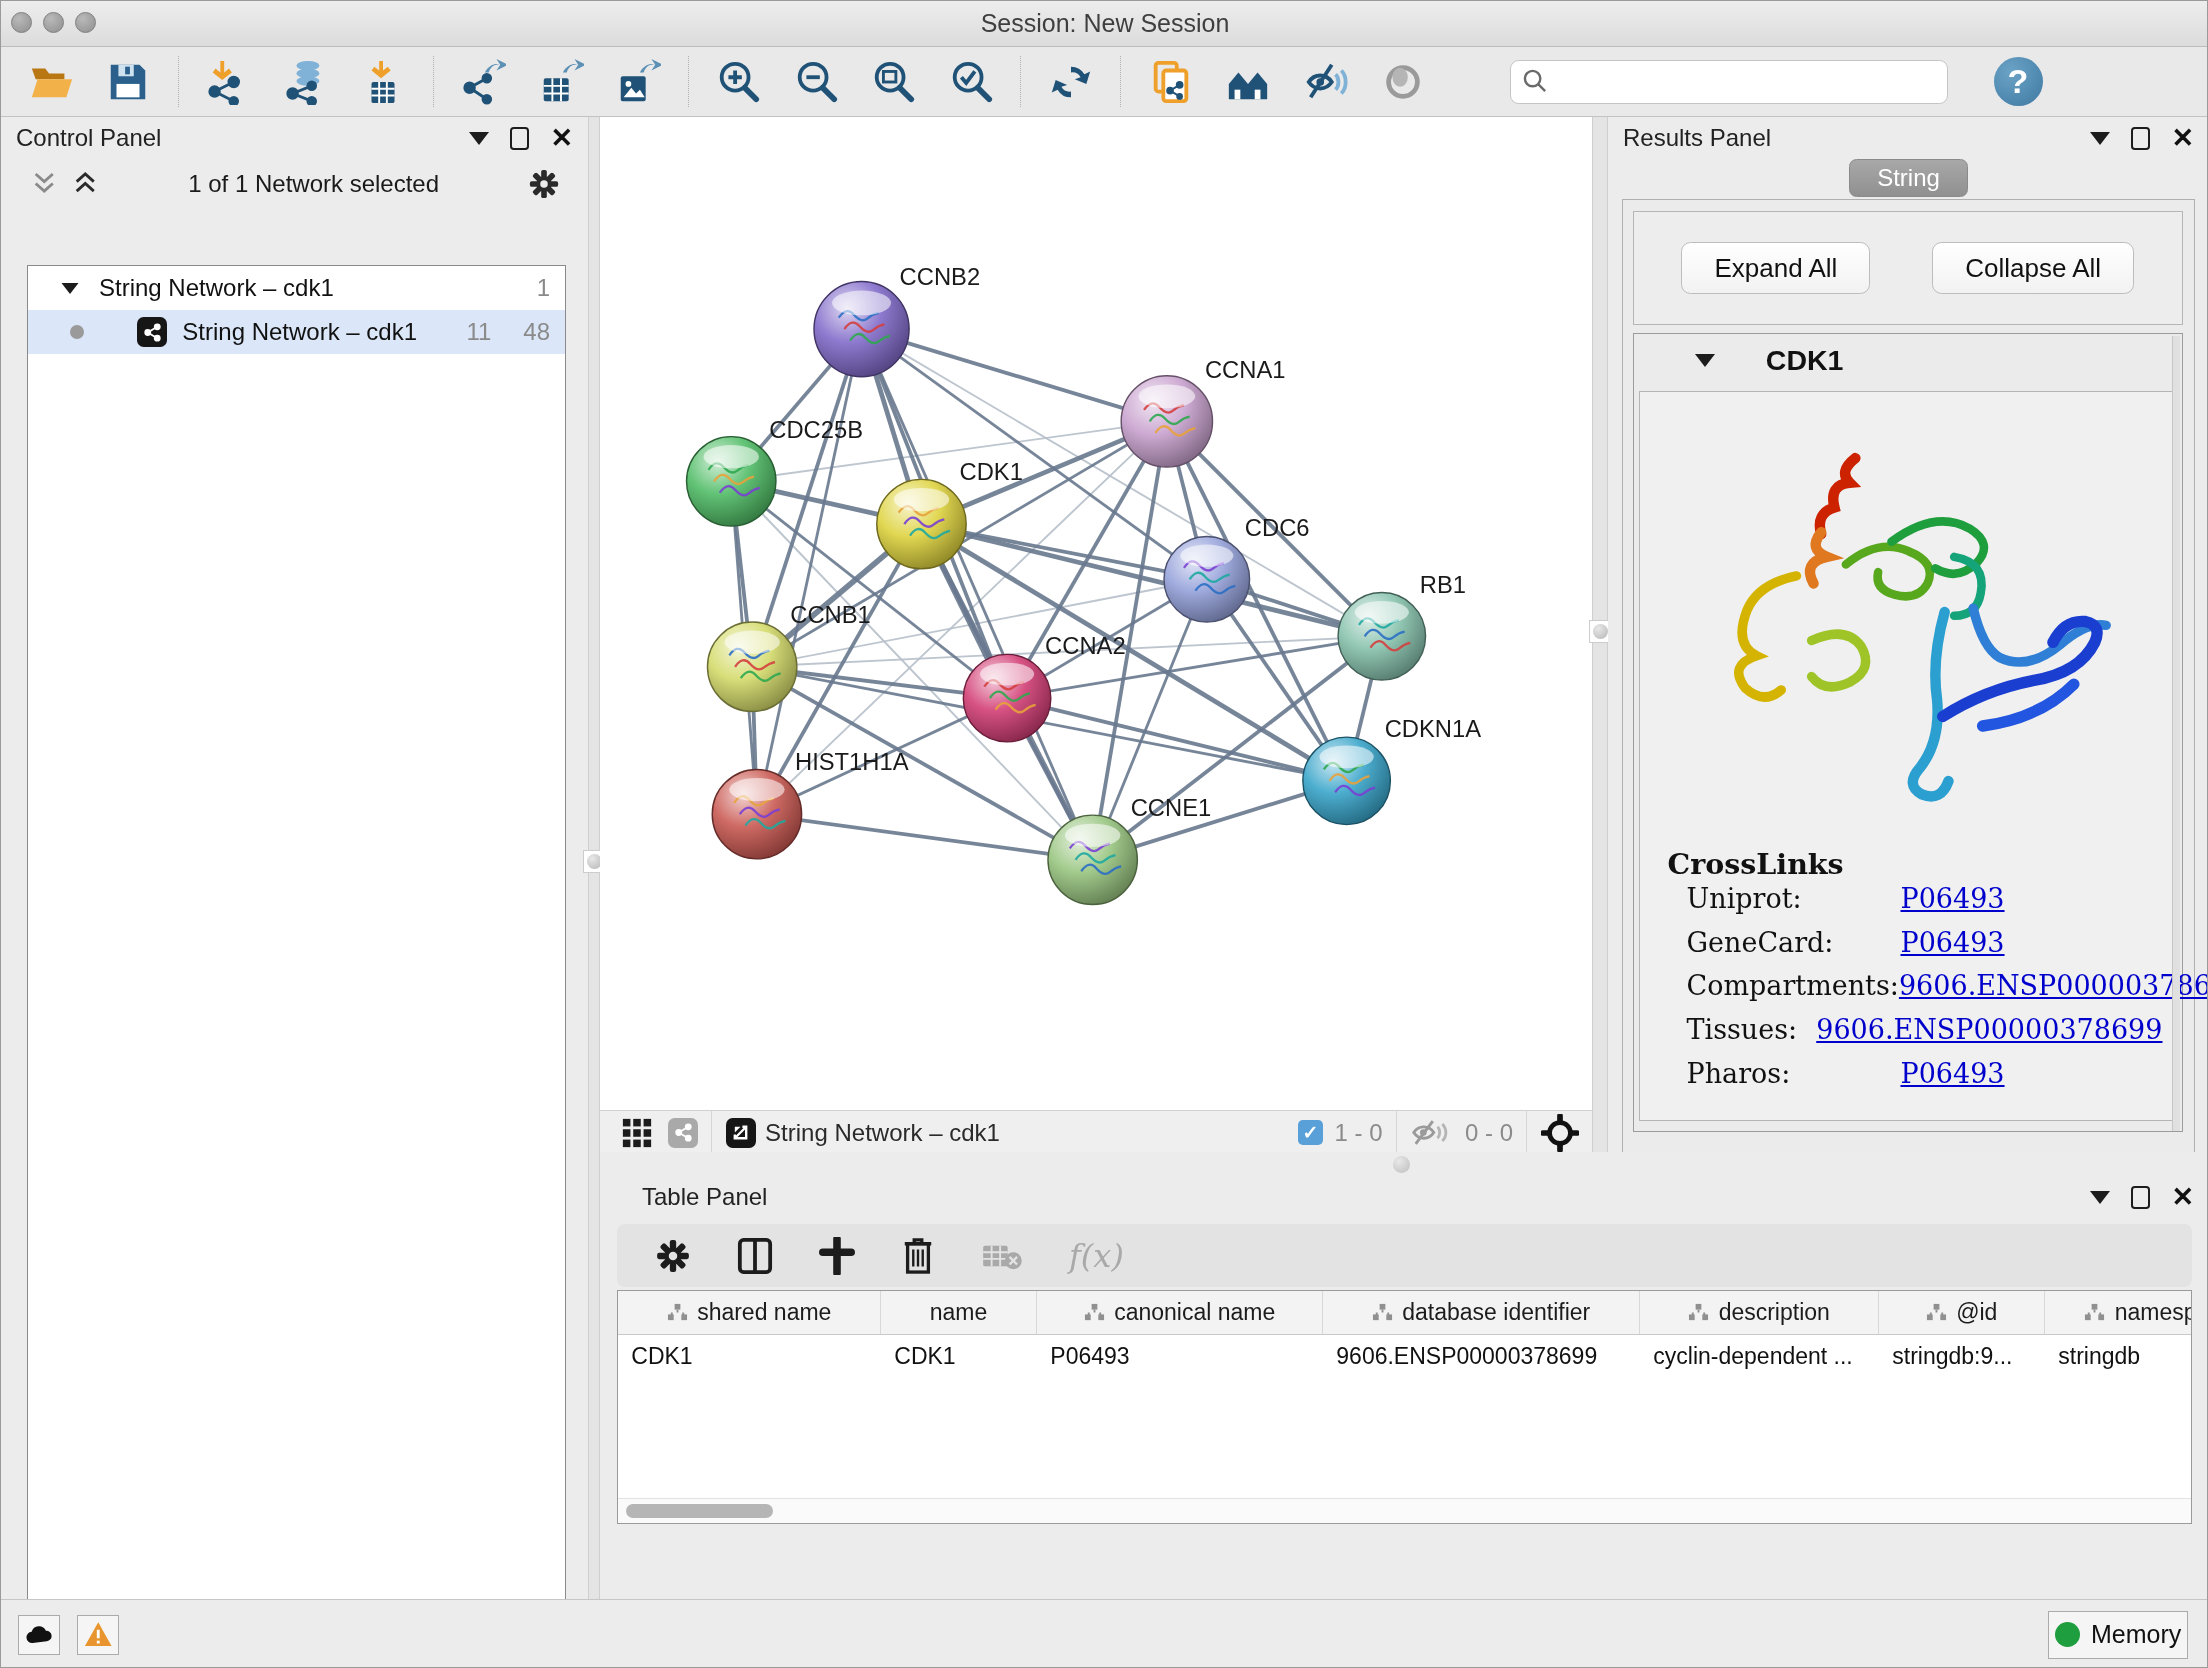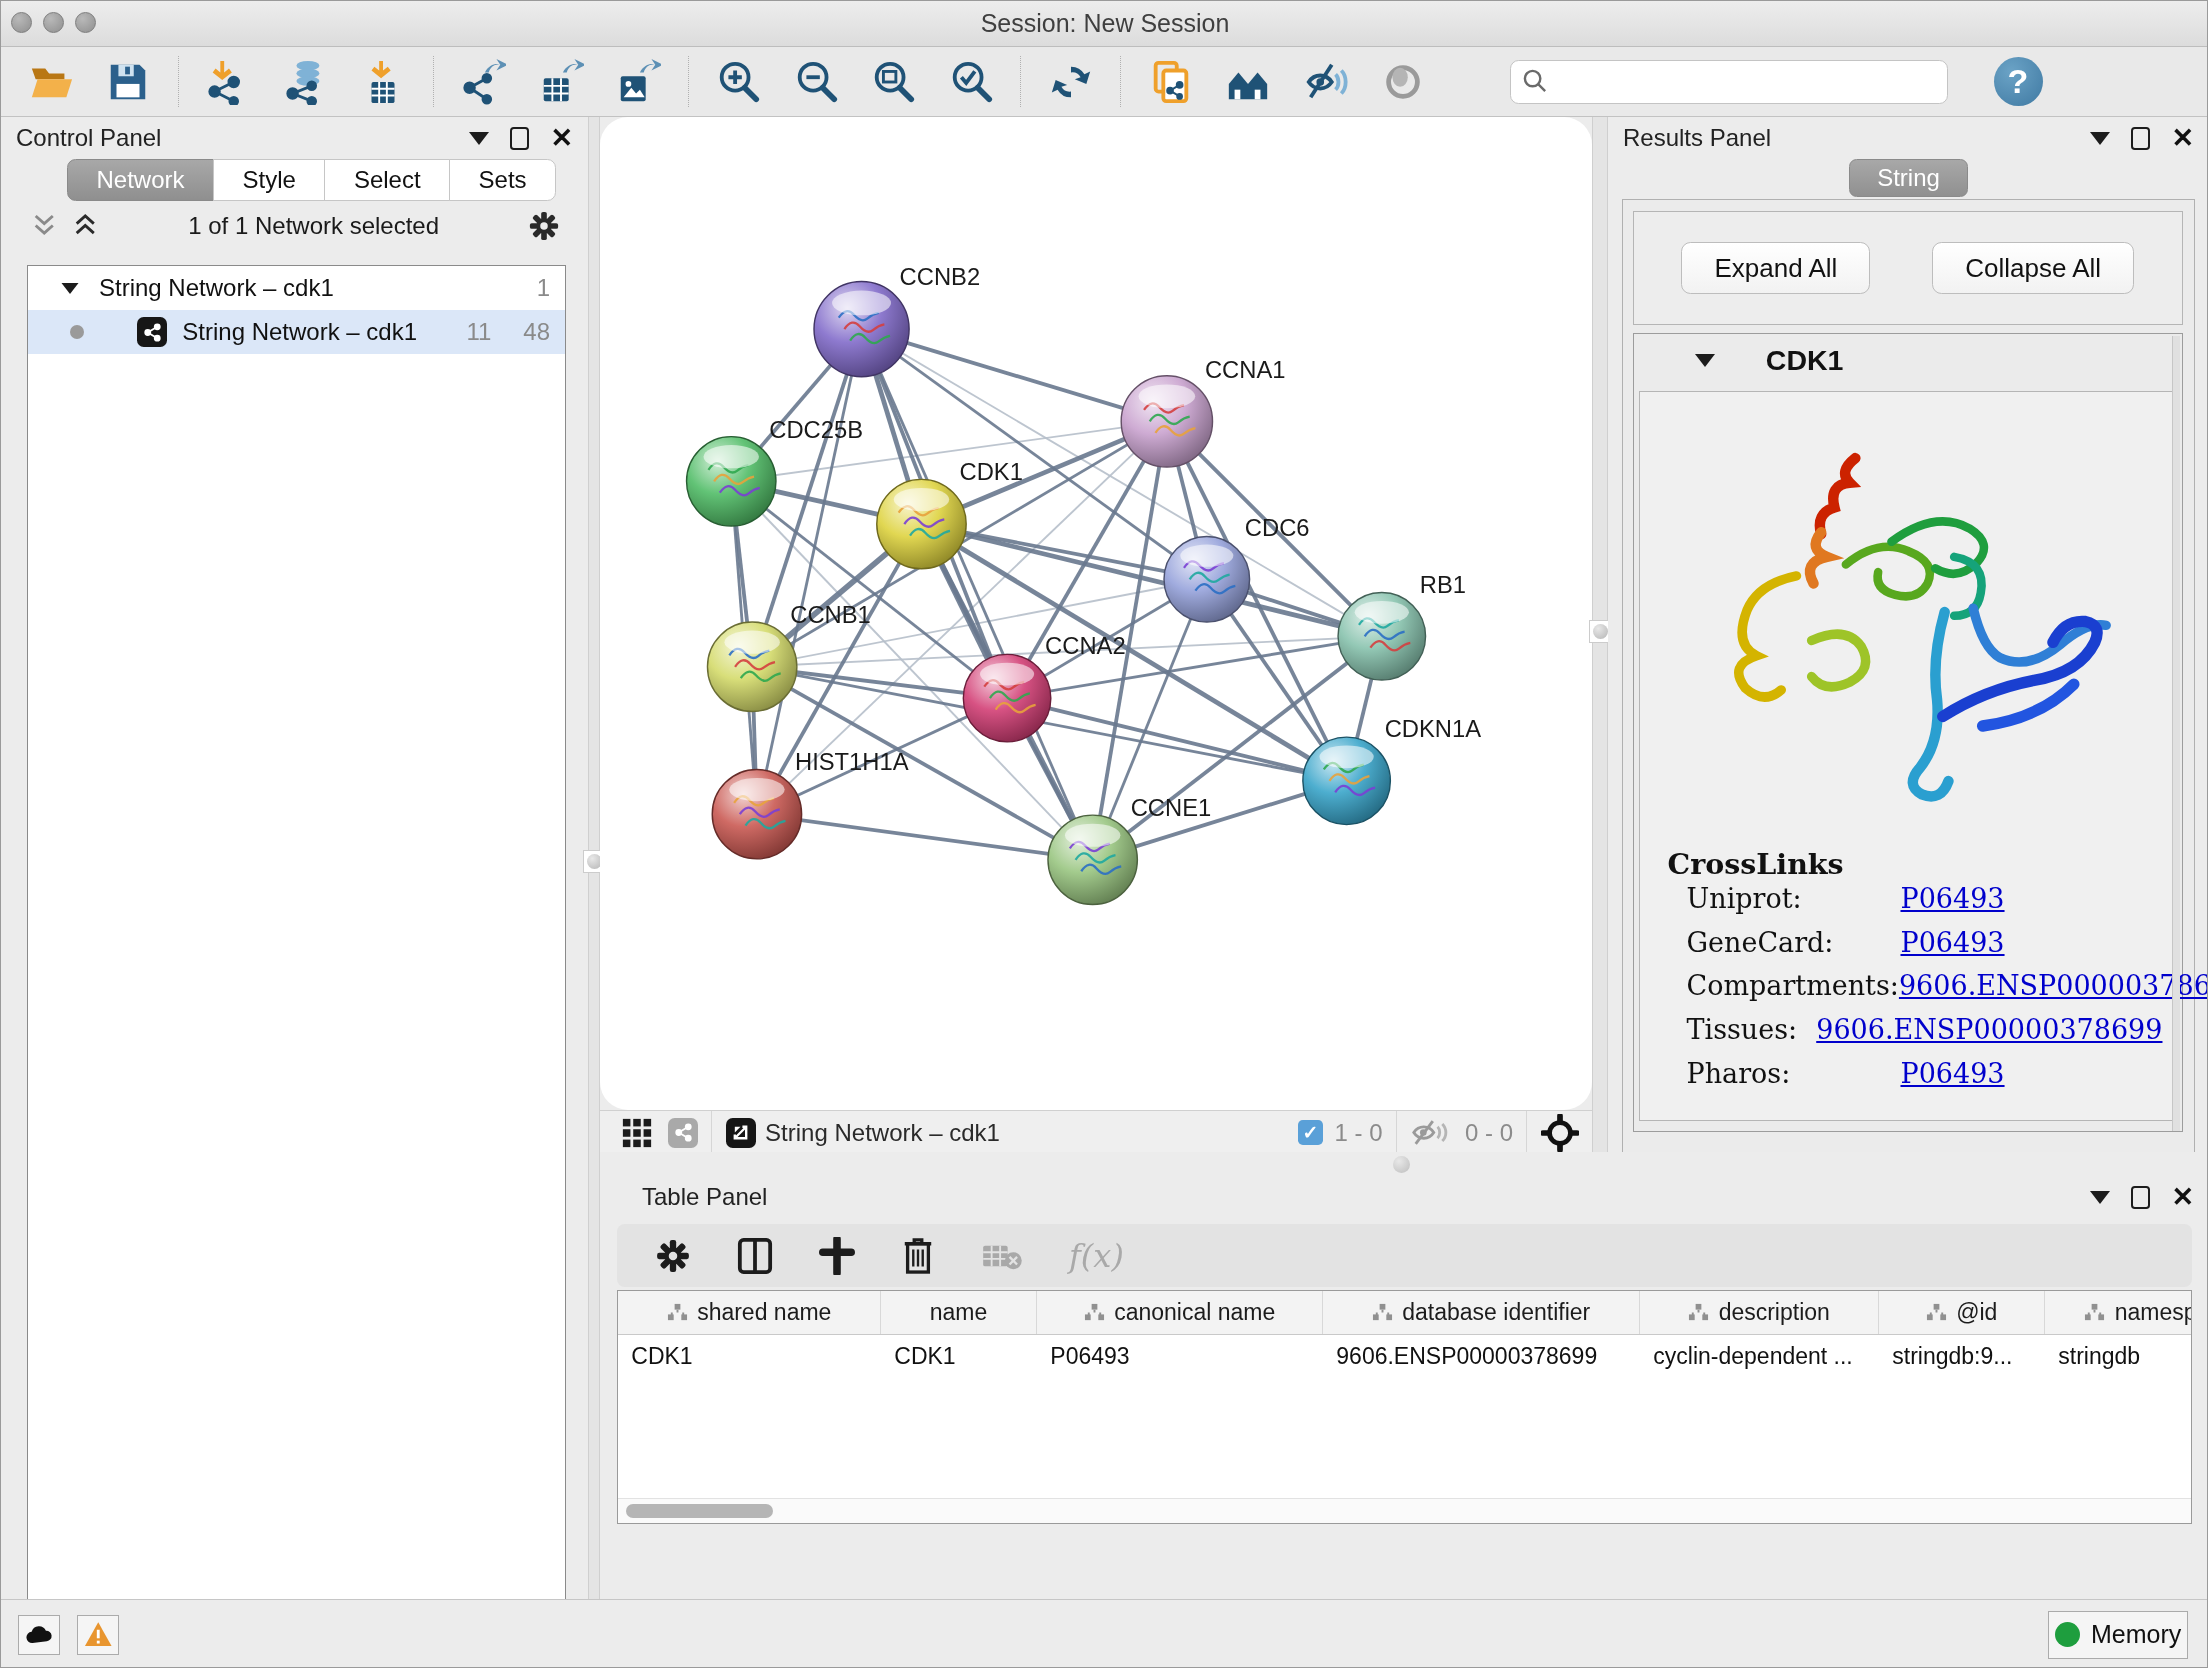--- a/index.html
+++ b/index.html
@@ -66,21 +66,21 @@
   .vsplit { width:12.4px; background:#e4e4e4; border-left:1px solid #cfcfcf; border-right:1px solid #cfcfcf; }
   .split-handle { position:absolute; width:23px; height:23px; background:#fff; border:1px solid #ccc;
     display:flex; align-items:center; justify-content:center; }
   .split-handle i { width:15px; height:15px; border-radius:50%;
     background:radial-gradient(circle at 35% 30%,#e8e8e8,#b5b5b5); display:block; }
   .hsplit { background:#ececec; }
   .hsplit i { position:absolute; width:17px; height:17px; border-radius:50%;
     background:radial-gradient(circle at 35% 30%,#e8e8e8,#bdbdbd); display:block; }
 
   
-  .netview { left:599px; top:116px; width:992px; height:993px; background:#fff;border-radius:28px; }
+  .netview { left:599px; top:116px; width:992px; height:993px; background:#fff; }
   .net-toolbar { left:599px; top:1109px; width:992px; height:44px; background:#efefef;
     border-top:1px solid #d0d0d0; display:flex; align-items:center; font-size:24px; color:#8b8b8b; }
   .nt-sep { width:0; height:44px; border-left:1px solid #d6d6d6; margin:0 13.3px; }
   .nt-title { color:#2a2a2a; margin-left:9.5px; }
   .checkbox-blue { width:25px; height:25px; border-radius:4.8px; background:#5aa0d8;
     color:#fff; font-size:19px; display:flex; align-items:center; justify-content:center; font-weight:bold; }
 
   
   .results-panel { left:1607px; top:116px; width:601px; height:1035px; background:#ececec; }
   .rp-tabwrap { display:flex; justify-content:center; }
@@ -329,26 +329,20 @@
   </div>
 
   <div class="abs control-panel">
     <div class="ptitle-row">
       <span class="ptitle">Control Panel</span>
       <span class="pt-icons">
         <i class="tri-down"></i>
         <i class="float-sq"></i>
         <span class="close-x">✕</span>
       </span>
-    </div>
-    <div class="segtabs" style="padding-left:67px;">
-      <span class="segtab first sel">Network</span>
-      <span class="segtab">Style</span>
-      <span class="segtab">Select</span>
-      <span class="segtab last">Sets</span>
     </div>
     <div class="cp-toolrow">
       <svg class="chev" viewBox="0 0 30 26">
           <g fill="none" stroke="#8a8a8a" stroke-width="3">
             <path d="M6 3l9 8 9-8"></path>
             <path d="M6 13l9 8 9-8"></path>
           </g>
         </svg>
       <svg class="chev" style="margin-left:13.3px" viewBox="0 0 30 26">
           <g fill="none" stroke="#2a2a2a" stroke-width="3">

